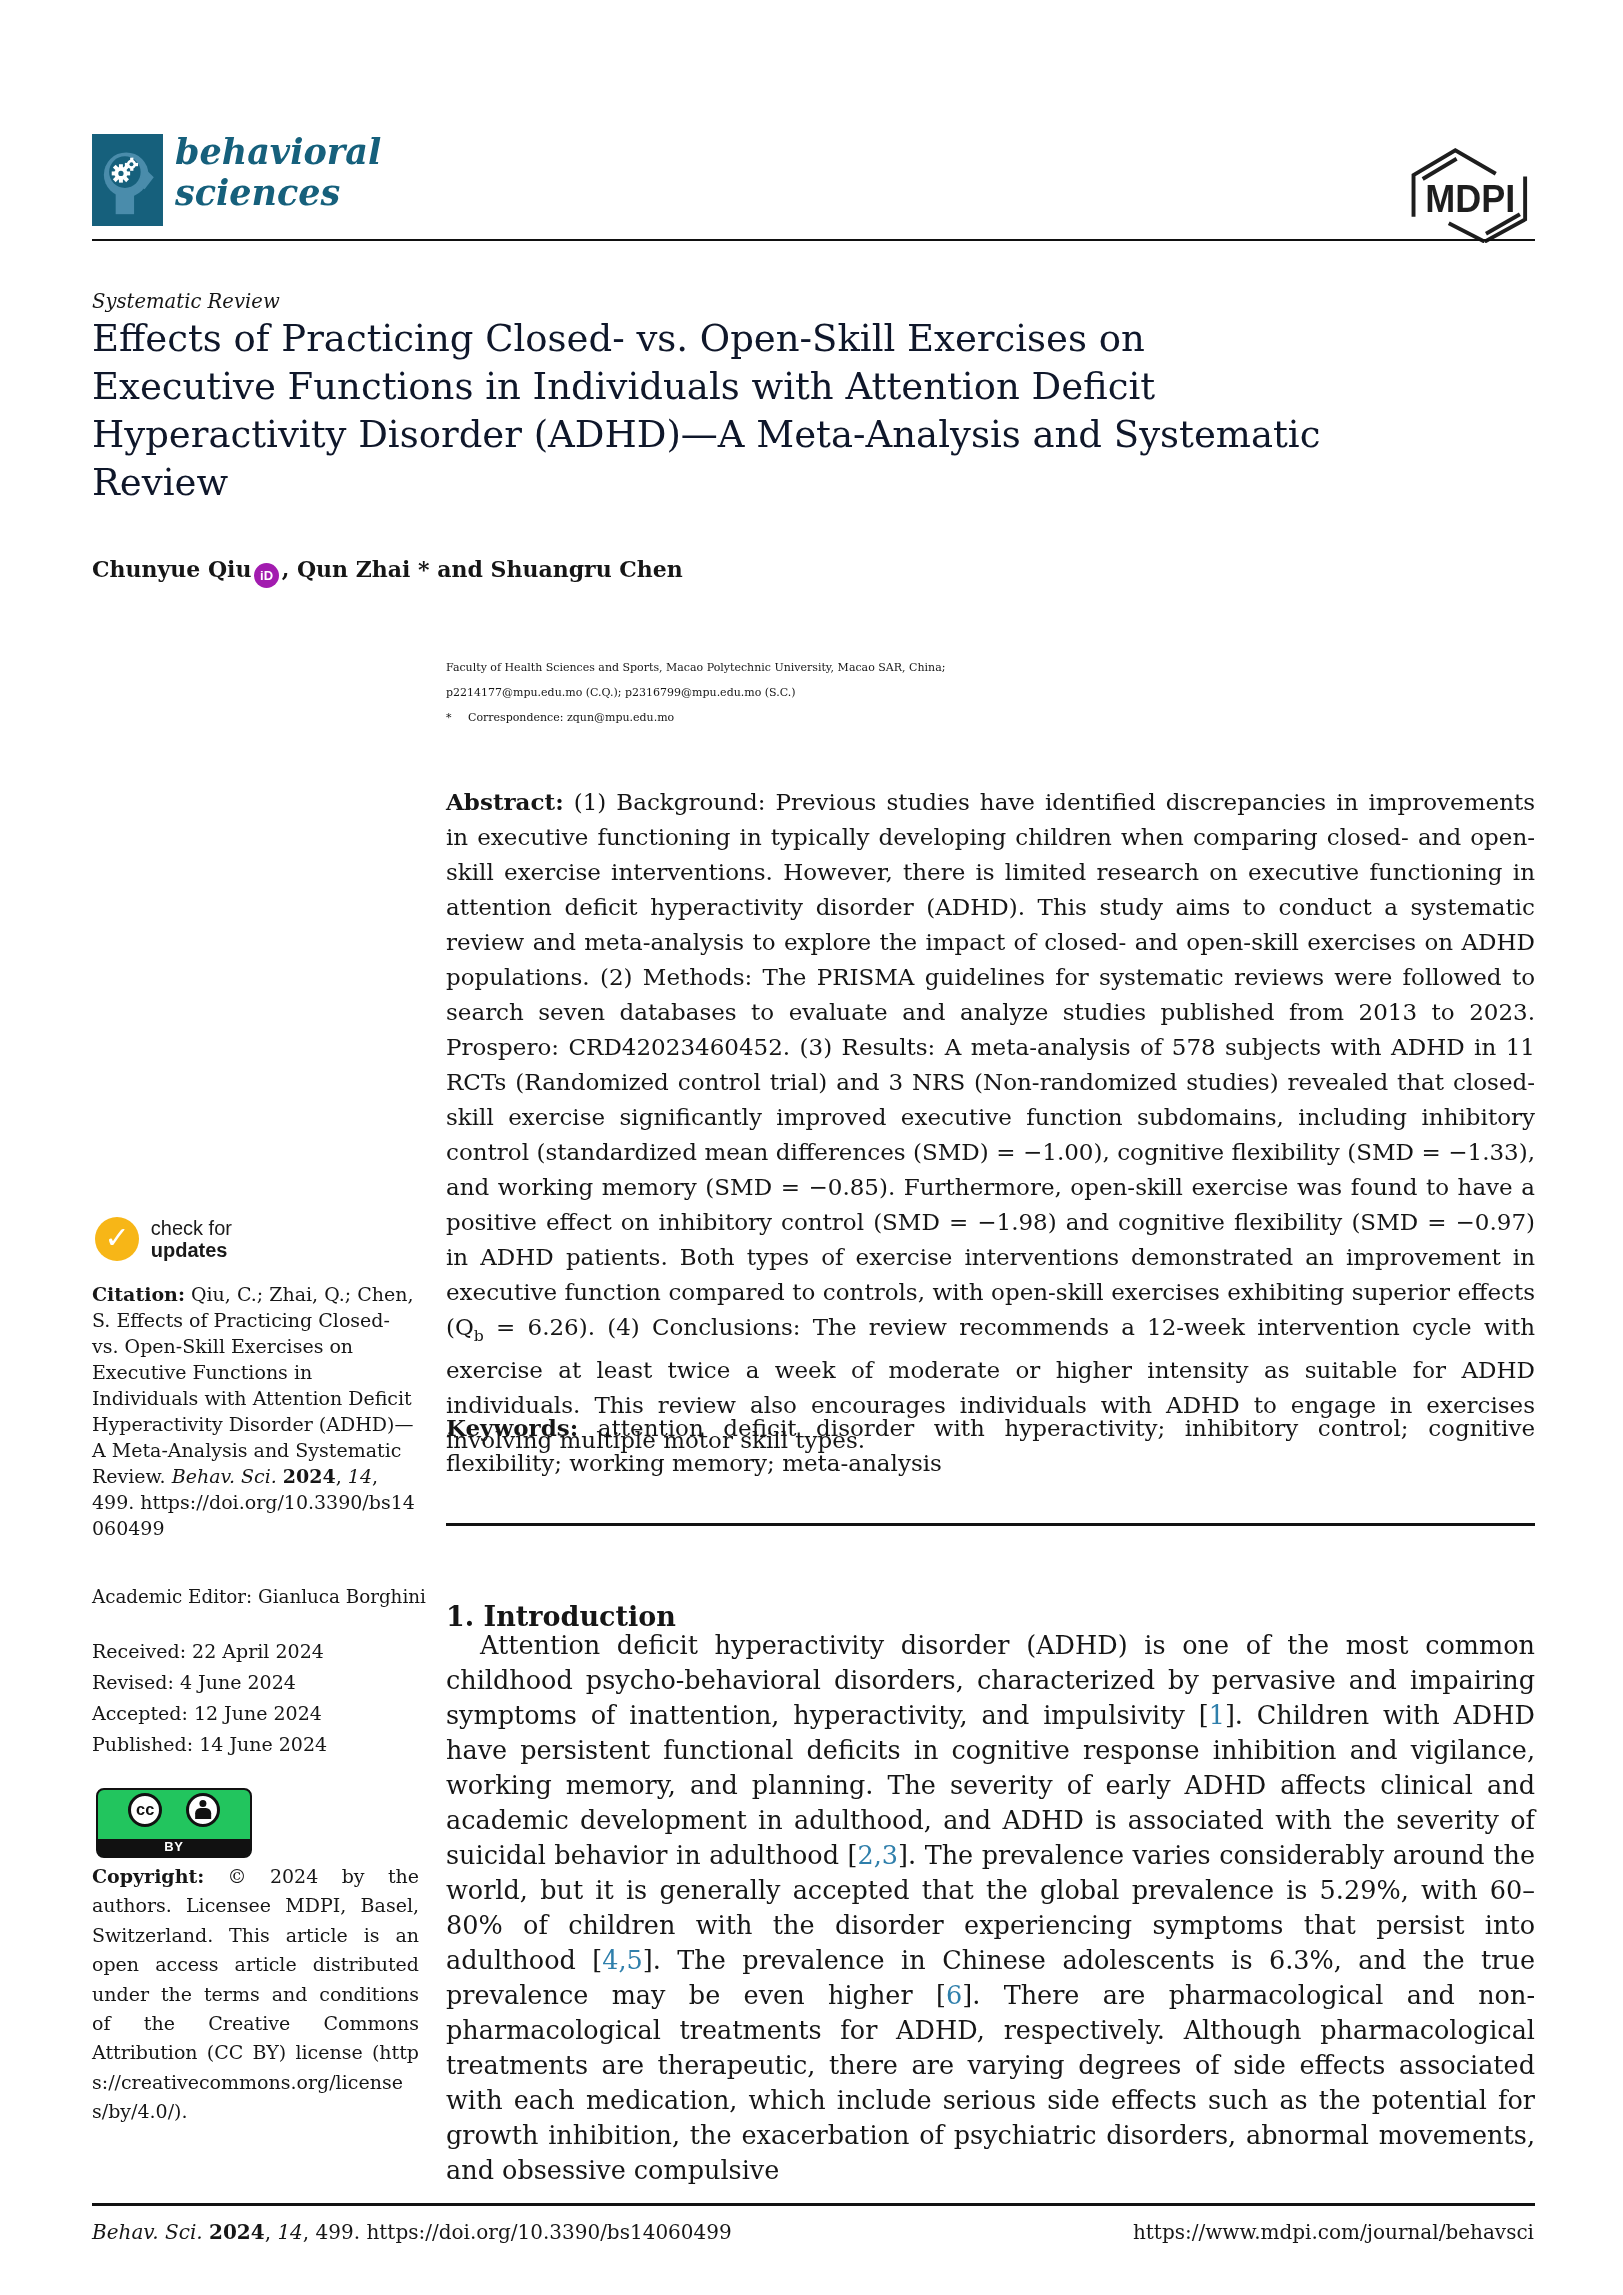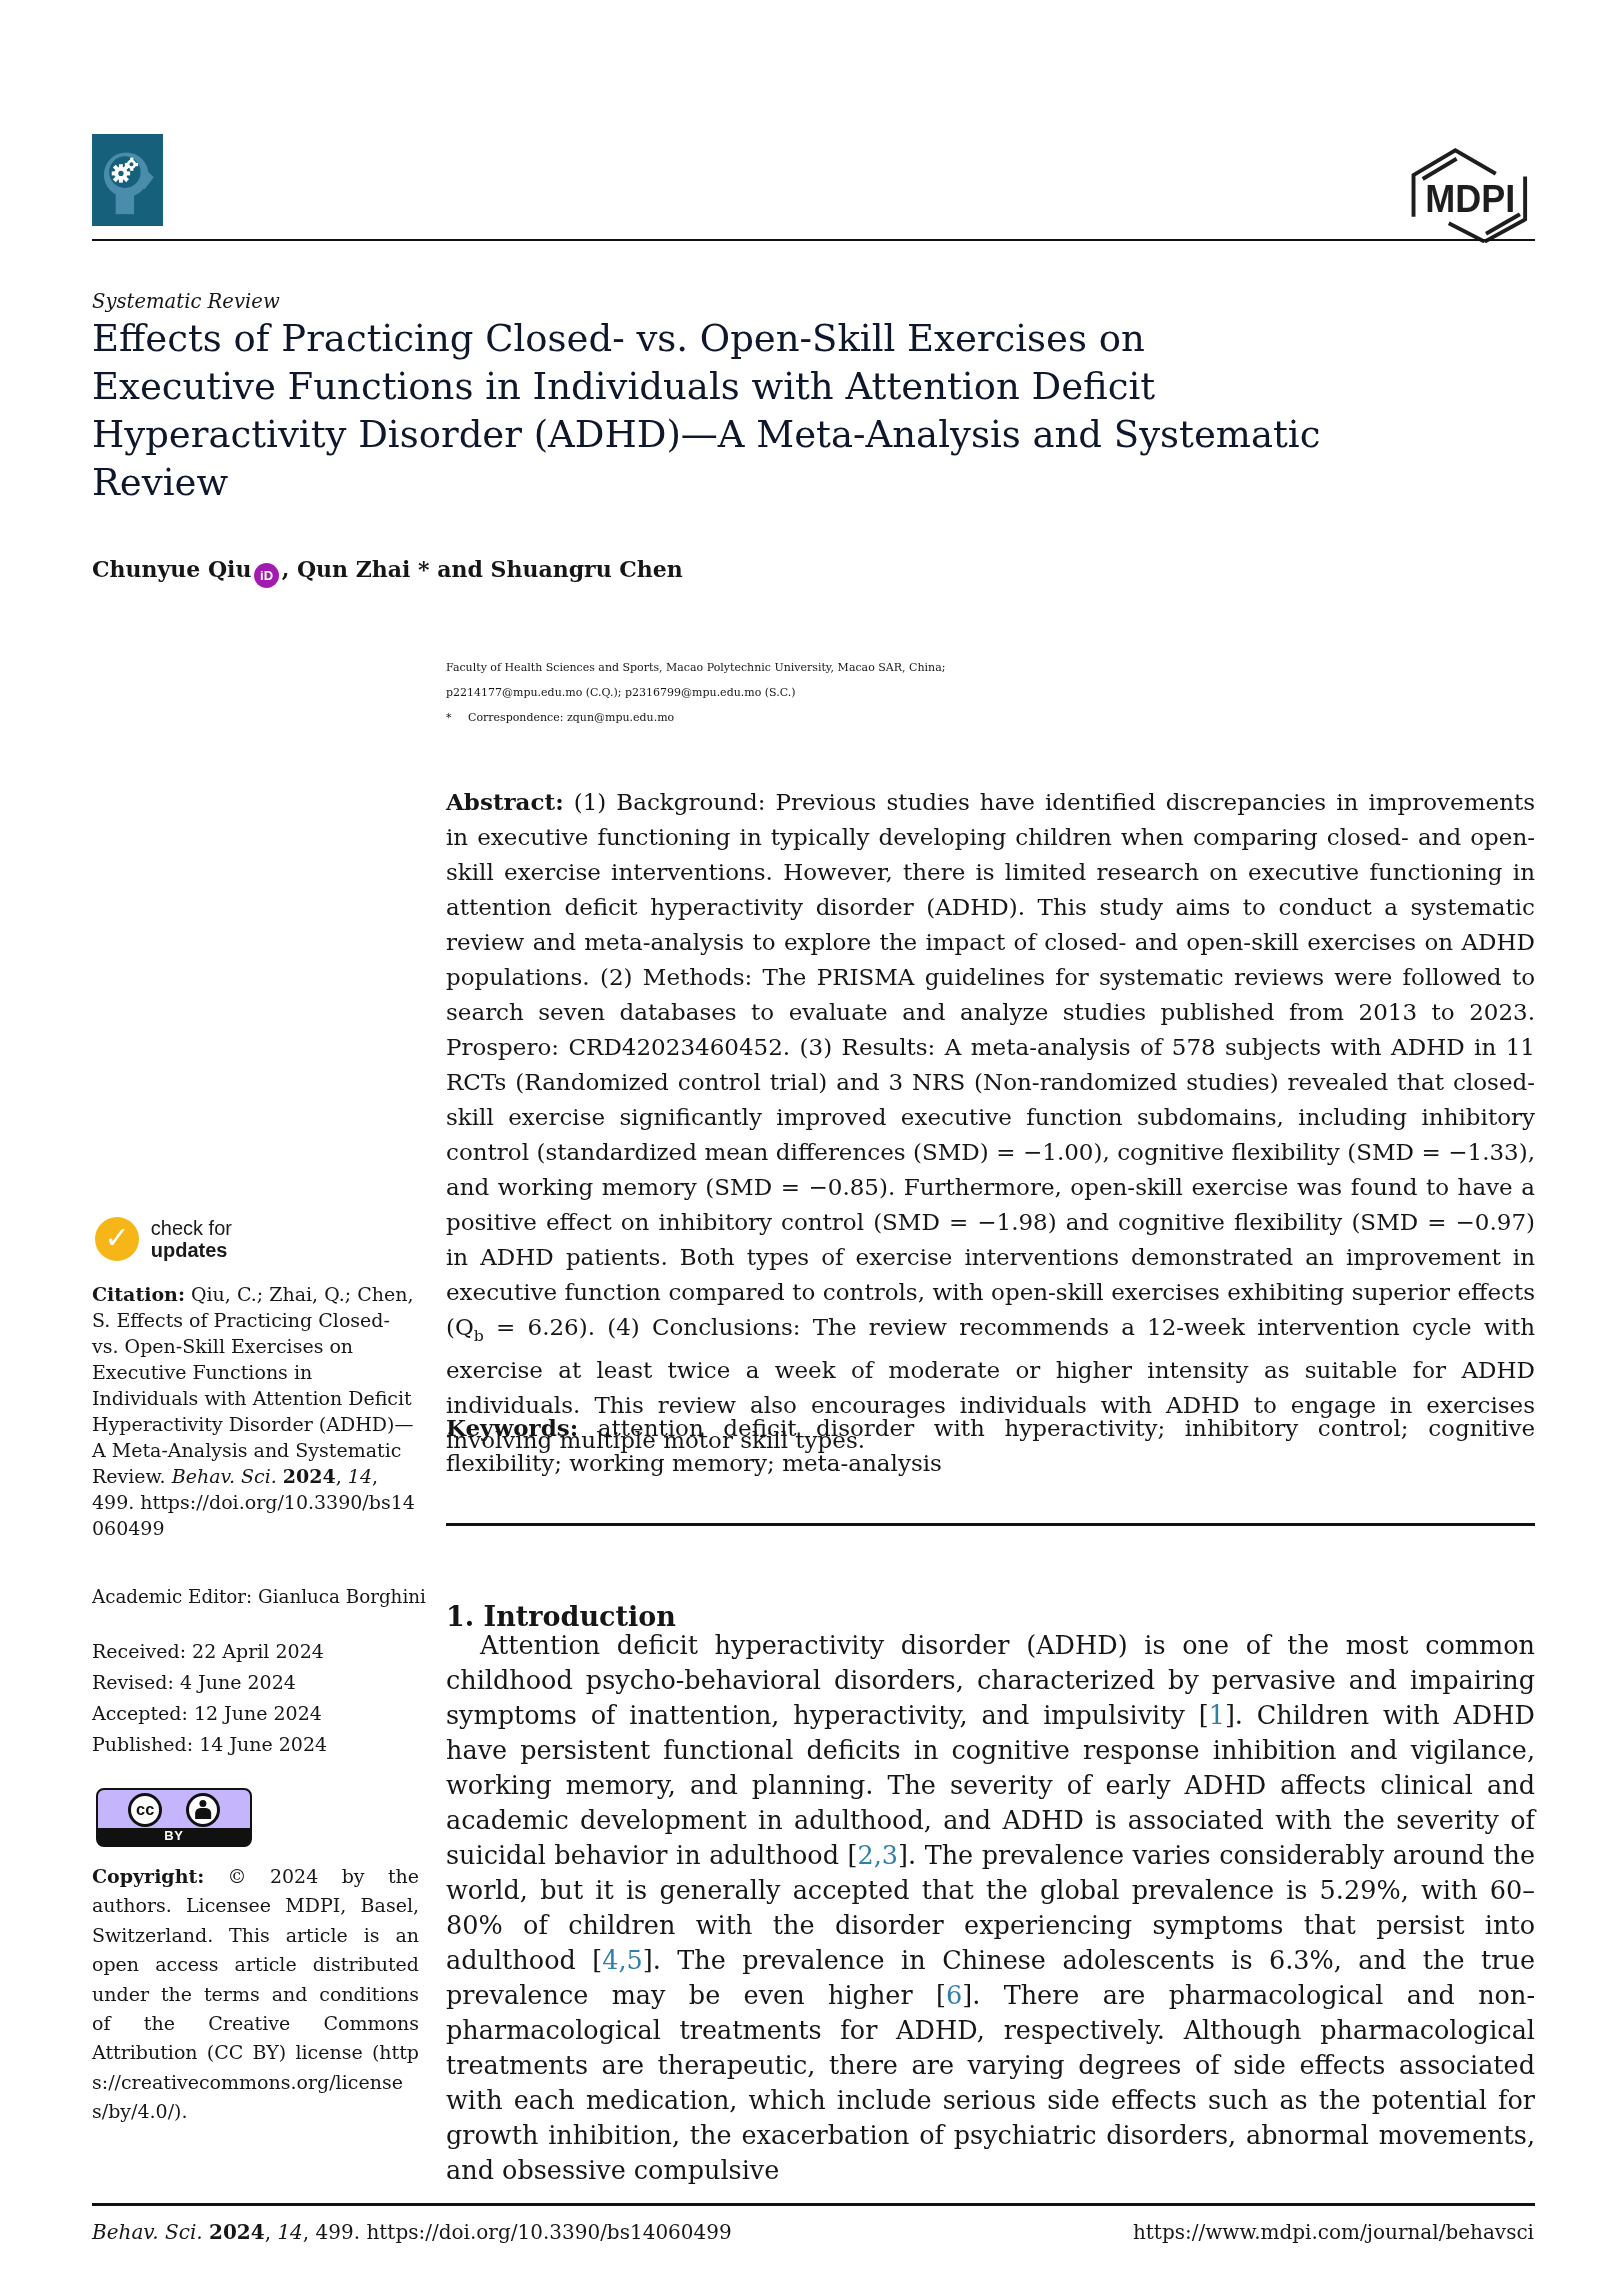--- a/index.html
+++ b/index.html
@@ -60,22 +60,22 @@
     display:flex; align-items:center; justify-content:center;
   }
   .check-glyph { color:#ffffff; font-family:"DejaVu Sans", sans-serif; font-size:30px; font-weight:bold; margin-top:-2.6px; }
   .check-text { margin-left:11.8px; font-family:"Liberation Sans", sans-serif; font-size:20px; line-height:22px; color:#1a1a1a; }
   .check-text span, .check-text b { display:block; }
   .citation { position:absolute; left:92px; top:1281px; width:327px; font-size:19px; line-height:26px; }
   .editor { position:absolute; left:92px; top:1586px; width:340px; font-size:18.3px; white-space:nowrap; }
   .dates { position:absolute; left:92px; top:1640px; width:340px; font-size:19px; }
   .dates div { height:31px; }
   .cc-badge {
-    position:absolute; left:96px; top:1788px; width:156px; height:59px;
-    background:#c4b5fd; border:2.6px solid #111; border-radius:7.9px; cursor:pointer;
+    position:absolute; left:96px; top:1788px; width:156px; height:70px;
+    background:#22c55e; border:2.6px solid #111; border-radius:7.9px; cursor:pointer;
   }
   .cc-circles { display:flex; justify-content:space-around; align-items:center; height:37px; padding:0 18.3px; margin-top:1.3px; }
   .cc-circle {
     width:34px; height:34px; border-radius:50%; background:#fff; border:3.3px solid #111;
     display:flex; align-items:center; justify-content:center;
     font-family:"Liberation Sans", sans-serif; font-weight:bold; font-size:16.4px; color:#111;
   }
   .person { position:relative; }
   .person .p-head { width:7.2px; height:7.2px; border-radius:50%; background:#111; position:absolute; top:3.9px; left:50%; transform:translateX(-50%); }
   .person .p-body { width:15.7px; height:11px; background:#111; border-radius:5.2px 5.2px 0 0; position:absolute; top:12.4px; left:50%; transform:translateX(-50%); }
@@ -117,20 +117,24 @@
         <circle cx="60" cy="46" r="7"></circle>
         <rect x="58" y="36" width="5" height="5"></rect>
           <rect x="58" y="51" width="5" height="5"></rect>
         <rect x="50" y="44" width="5" height="5"></rect>
           <rect x="65" y="44" width="5" height="5"></rect>
       </g>
       <circle cx="44" cy="60" r="4" fill="#16607c"></circle>
       <circle cx="60" cy="46" r="3" fill="#16607c"></circle>
     </svg>
   </div>
+  <div class="journal-name">
+    <span>behavioral</span>
+    <span>sciences</span>
+  </div>
   <svg class="mdpi-logo" viewBox="0 0 190 150">
     <g stroke="#1e1e1e" stroke-width="6" fill="none">
       <path d="M10 110 L10 46 L74 8 L136 44"></path>
       <path d="M24 52 L76 21"></path>
       <path d="M181 48 L181 114 L119 148"></path>
       <path d="M173 106 L121 136"></path>
       <path d="M64 120 L119 148"></path>
     </g>
     <text x="28" y="102" textLength="138" lengthAdjust="spacingAndGlyphs" font-family="Liberation Sans, sans-serif" font-weight="bold" font-size="60" fill="#1e1e1e">MDPI</text>
   </svg>

